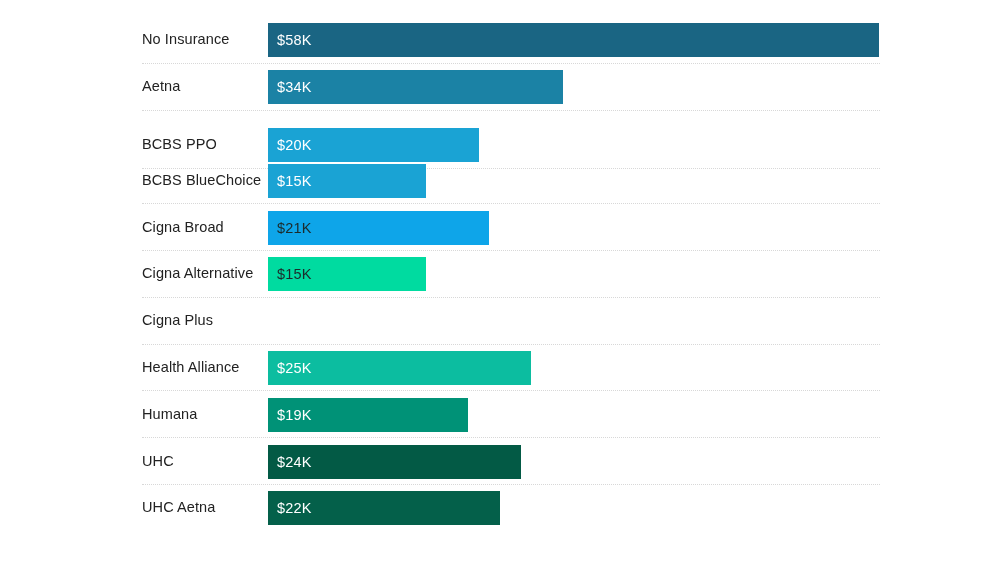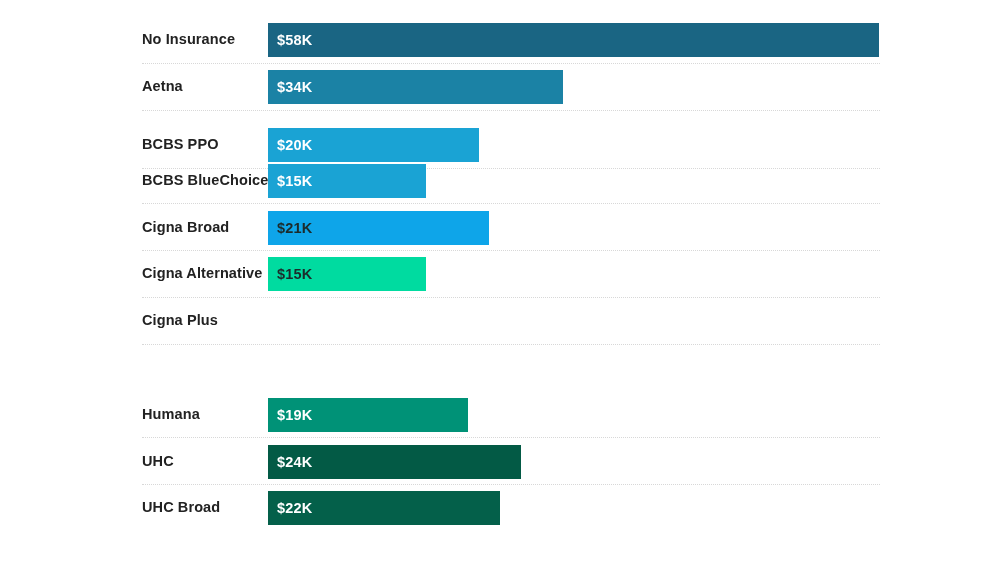--- a/index.html
+++ b/index.html
@@ -19,21 +19,20 @@
     width: 1000px;
     height: 563px;
     box-sizing: border-box;
   }
   .plot-area {
     position: absolute;
     left: 0;
     top: 0;
     width: 1000px;
     height: 563px;
-    font-weight: bold;
   }
   .bar-row {
     position: absolute;
     left: 0;
     width: 1000px;
     height: 46.8px;
     display: block;
   }
   .row-gridline {
     position: absolute;
@@ -140,40 +139,49 @@
         <div class="bar-track">
           <div class="bar" style="background: rgb(0, 219, 160); width: 158.017px;">
             <div class="bar-value val-dark">$15K</div>
           </div>
         </div>
       </div>
       <div class="bar-row" style="top: 297.8px;">
         <div class="row-gridline"></div>
         <div class="cat-label">Cigna Plus</div>
       </div>
+      <div class="bar-row" style="top: 344.6px;">
+        <div class="row-gridline"></div>
+        <div class="cat-label">Health Alliance</div>
+        <div class="bar-track">
+          <div class="bar" style="background: rgb(12, 189, 160); width: 263.362px;">
+            <div class="bar-value val-light">$25K</div>
+          </div>
+        </div>
+      </div>
       <div class="bar-row" style="top: 391.4px;">
         <div class="row-gridline"></div>
         <div class="cat-label">Humana</div>
         <div class="bar-track">
           <div class="bar" style="background: rgb(0, 146, 119); width: 200.155px;">
             <div class="bar-value val-light">$19K</div>
           </div>
         </div>
       </div>
       <div class="bar-row" style="top: 438.2px;">
         <div class="row-gridline"></div>
         <div class="cat-label">UHC</div>
         <div class="bar-track">
           <div class="bar" style="background: rgb(3, 90, 69); width: 252.828px;">
             <div class="bar-value val-light">$24K</div>
           </div>
         </div>
       </div>
       <div class="bar-row" style="top: 485px;">
-        <div class="cat-label">UHC Broad</div>
+        <div class="cat-label">UHC Aetna</div>
         <div class="bar-track">
           <div class="bar" style="background: rgb(4, 96, 74); width: 231.759px;">
             <div class="bar-value val-light">$22K</div>
           </div>
         </div>
       </div>
     </div>
 </div>
 
 </body></html>

